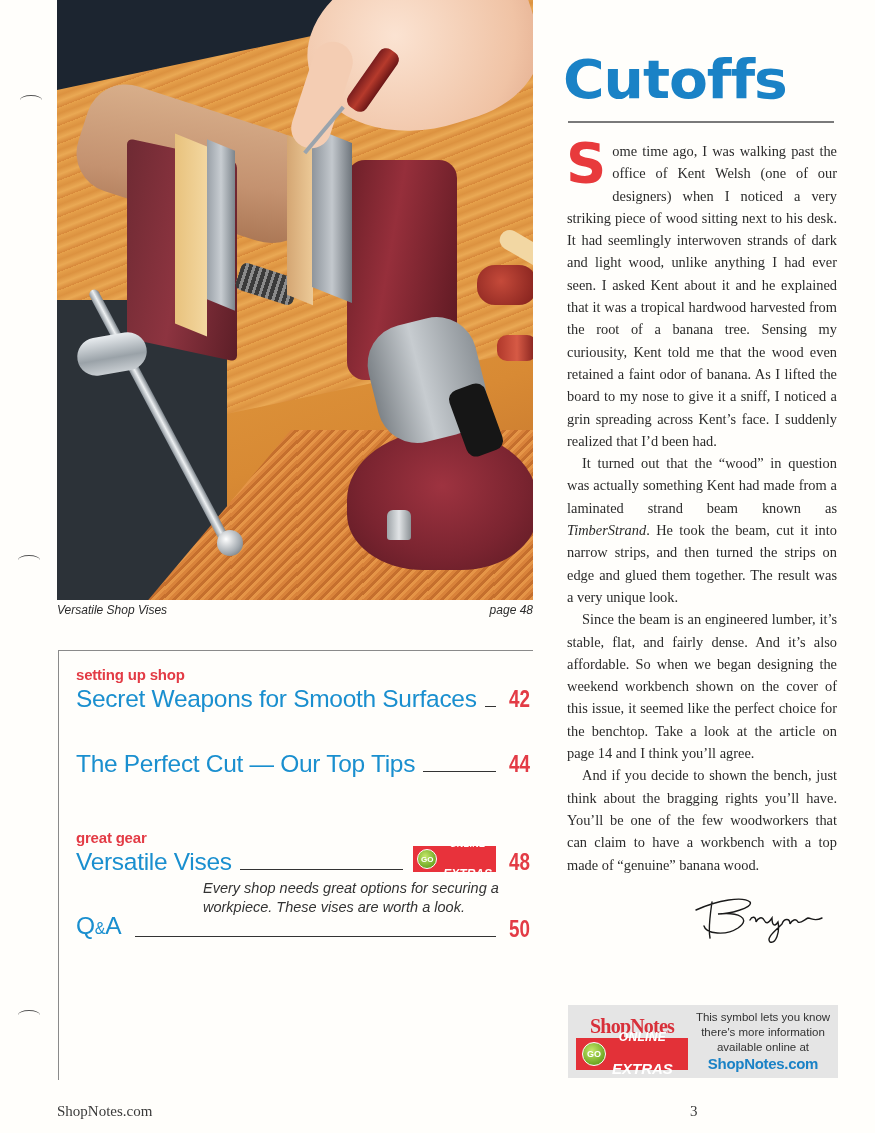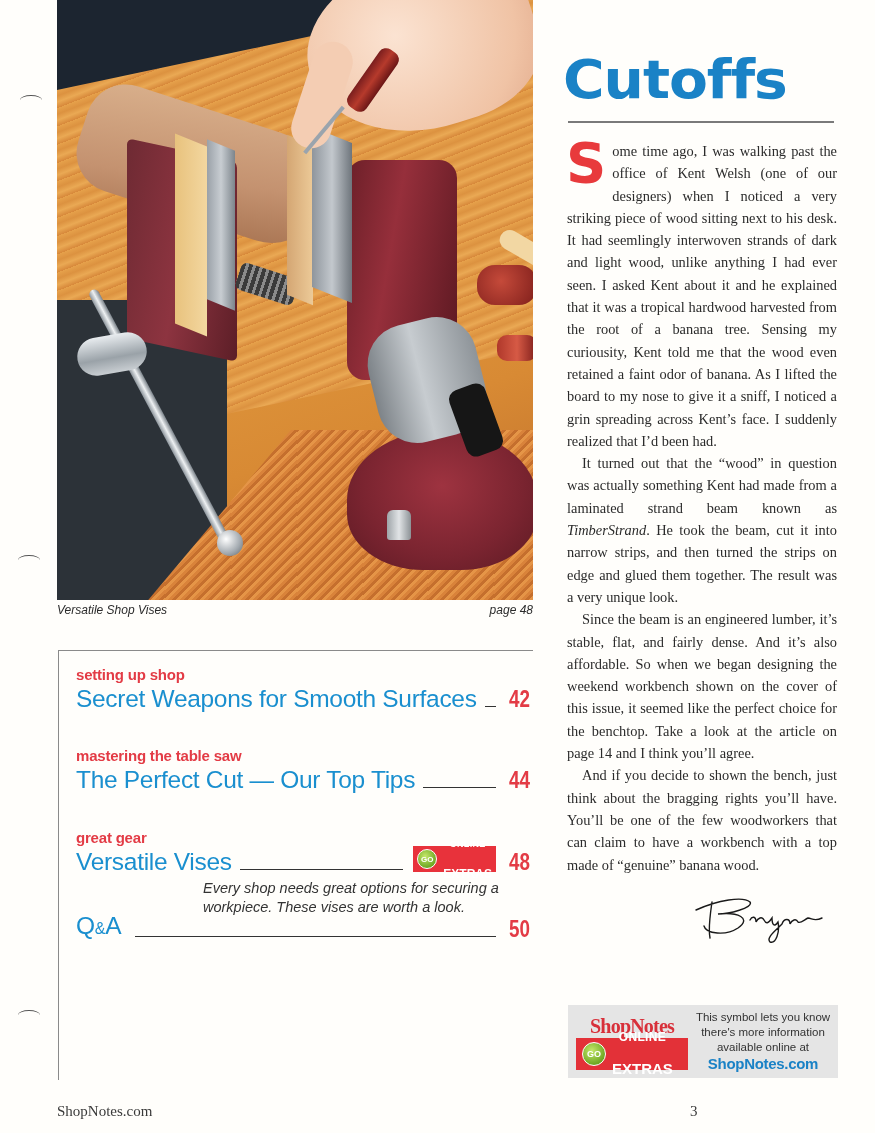--- a/index.html
+++ b/index.html
@@ -48,21 +48,21 @@
   .toc { position: absolute; left: 58px; top: 650px; width: 475px; height: 430px; border-top: 1.5px solid #8a8a8a; border-left: 1.5px solid #8a8a8a; }
   .toc-entry { position: absolute; left: 17px; width: 454px; }
   .toc-kicker { font-size: 15px; font-weight: bold; color: #e33b45; line-height: 16px; letter-spacing: -0.2px; }
   .toc-title-row { display: flex; align-items: flex-end; height: 30px; }
   .toc-title { font-size: 24.5px; color: #1a8fcf; line-height: 28px; white-space: nowrap; letter-spacing: -0.3px; margin-top: 17px; }
   .toc-leader { flex: 1; border-bottom: 1.5px solid #333; margin: 0 6px 6px 8px; height: 1px; }
   .toc-page { font-family: "Liberation Sans", sans-serif; font-weight: bold; font-size: 23px; color: #e33b45; line-height: 28px; transform: scaleX(0.82); transform-origin: right; width: 28px; text-align: right; }
   .toc-desc { margin-left: 127px; width: 310px; font-style: italic; font-size: 14.5px; line-height: 19px; color: #333; margin-top: 3px; }
   .extras-badge { display: flex; align-items: center; height: 26px; padding: 0 4px 0 4px; background: #e8323b; margin-bottom: 4px; margin-right: 6px; }
   .go-circle { width: 20px; height: 20px; border-radius: 50%; background: radial-gradient(circle at 40% 35%, #c5e86b, #6ea824 70%); border: 1.5px solid #fff; color: #fff; font-size: 8px; font-weight: bold; display: flex; align-items: center; justify-content: center; }
-  .extras-text { display: flex; flex-direction: column; margin-left: 6px; color: #fff; font-weight: bold; line-height: 10px; gap: 20px; }
+  .extras-text { display: flex; flex-direction: column; margin-left: 6px; color: #fff; font-style: italic; font-weight: bold; line-height: 10px; gap: 20px; }
   .extras-text .l1 { font-size: 9px; letter-spacing: 0.3px; text-align: center; }
   .extras-text .l2 { font-size: 12px; }
 
   
   .masthead { position: absolute; left: 563px; top: 45px; width: 273px; font-family: "DejaVu Sans", sans-serif; font-weight: bold; font-size: 54px; color: #1a82c6; letter-spacing: -1px; line-height: 70px; transform: scaleX(1.05); transform-origin: left; }
   .masthead-rule { position: absolute; left: 568px; top: 121px; width: 266px; height: 1.5px; background: #7a7a7a; }
   .article { position: absolute; left: 567px; top: 140px; width: 270px; font-family: "Liberation Serif", serif; font-size: 14.4px; line-height: 22.3px; color: #2b2b2b; text-align: justify; }
   .article p { text-indent: 15px; margin: 0; }
   .article p.first { text-indent: 0; }
   .dropcap { float: left; font-family: "DejaVu Sans", sans-serif; font-weight: bold; font-size: 56px; line-height: 44px; color: #e83a3c; margin: 1px 6px 0 -1px; height: 44px; }
@@ -128,21 +128,20 @@
   <div class="toc-entry" style="top:16px;">
     <div class="toc-kicker">setting up shop</div>
     <div class="toc-title-row">
       <span class="toc-title">Secret Weapons for Smooth Surfaces</span>
       <span class="toc-leader"></span>
       <span class="toc-page">42</span>
     </div>
   </div>
 
   <div class="toc-entry" style="top:97px;">
-    <div class="toc-kicker">mastering the table saw</div>
     <div class="toc-title-row">
       <span class="toc-title">The Perfect Cut — Our Top Tips</span>
       <span class="toc-leader"></span>
       <span class="toc-page">44</span>
     </div>
   </div>
 
   <div class="toc-entry" style="top:179px;">
     <div class="toc-kicker">great gear</div>
     <div class="toc-title-row">

